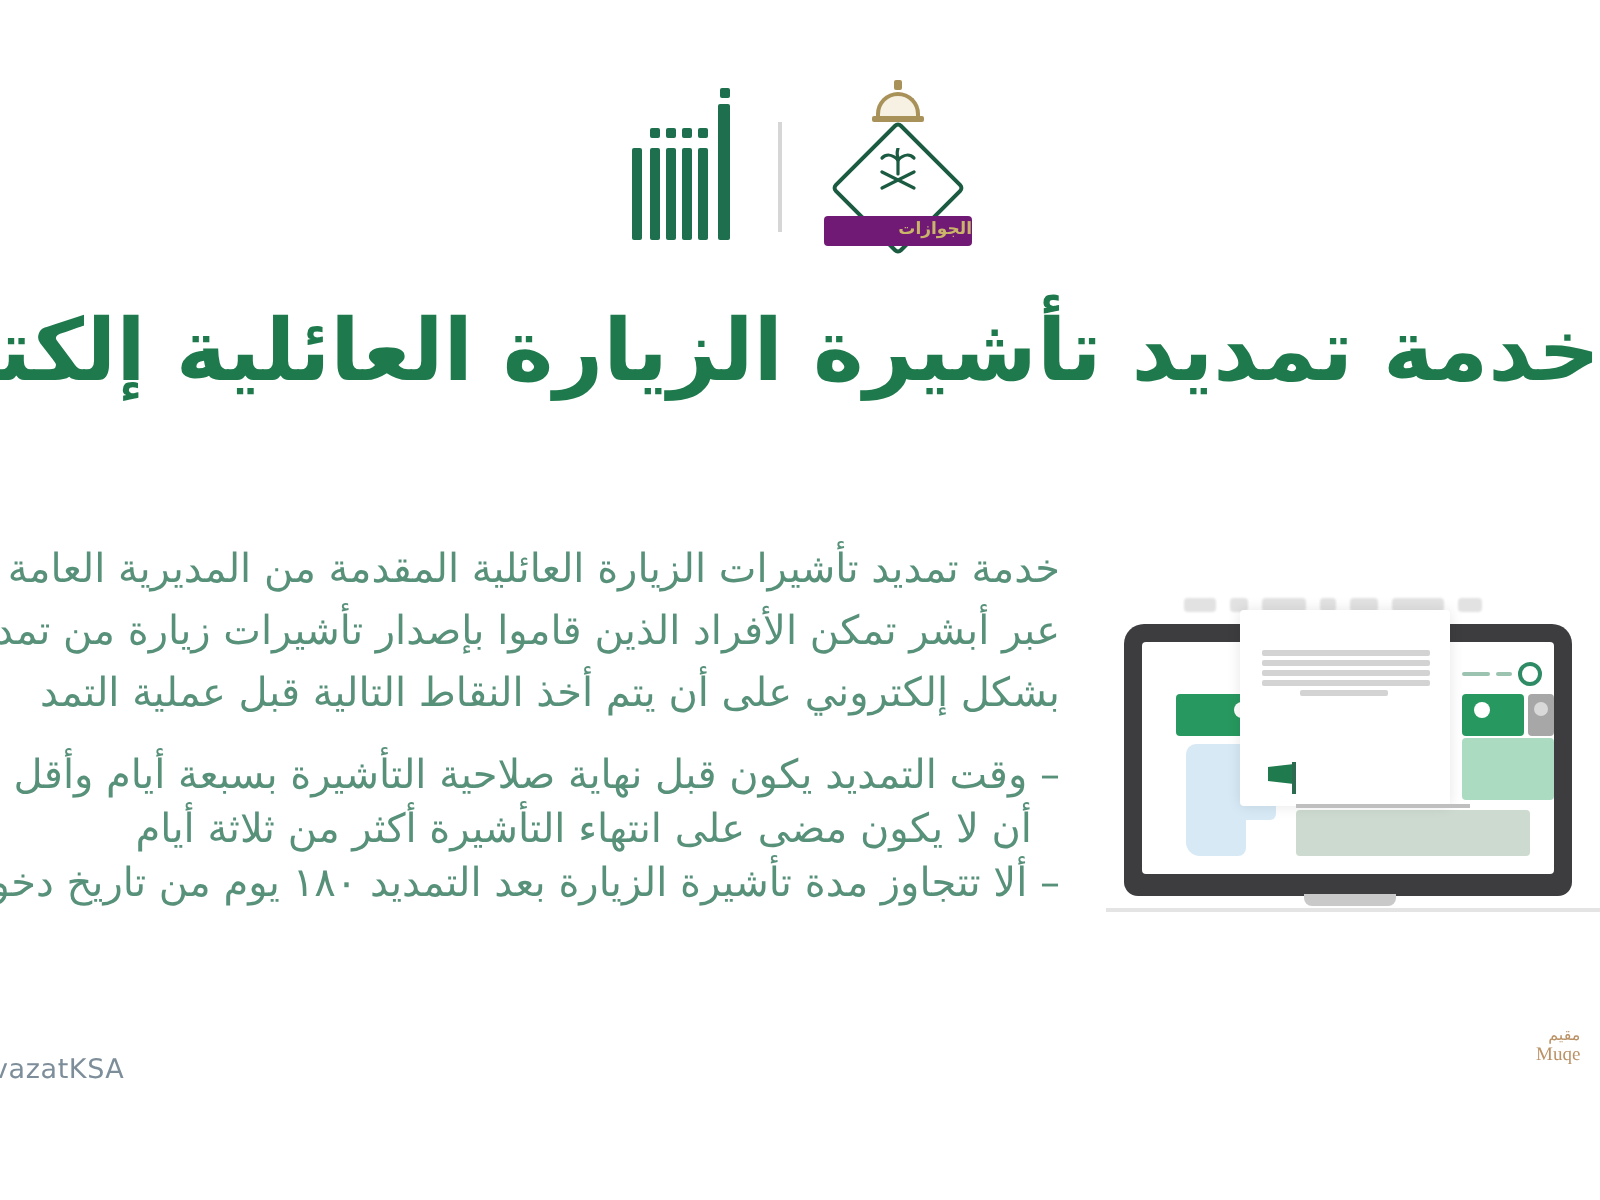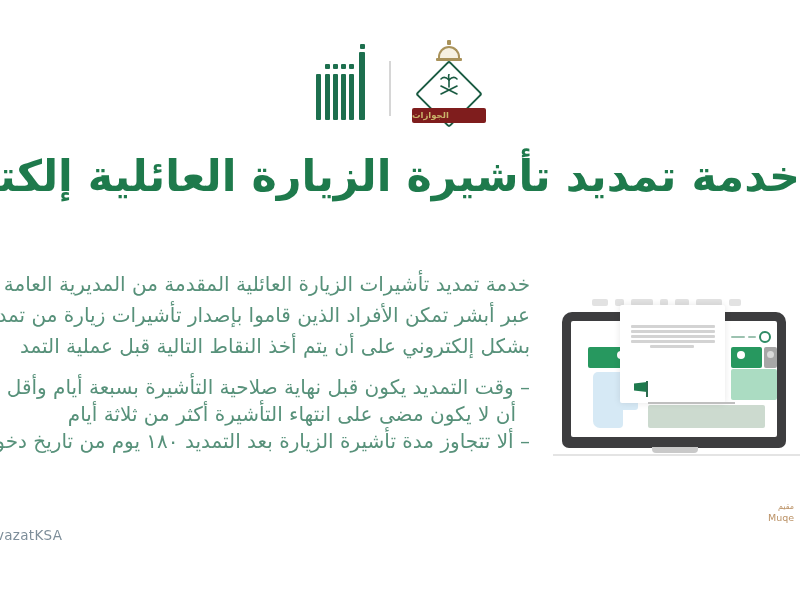--- a/index.html
+++ b/index.html
@@ -12,22 +12,22 @@
   .absher-logo{position:absolute;left:316px;top:44px;width:52px;height:78px;}
   .a-bar{position:absolute;background:#1d6f4e;border-radius:1px;}
   .a-dot{position:absolute;width:5px;height:5px;background:#1d6f4e;border-radius:1px;}
   .logo-divider{position:absolute;left:389px;top:61px;width:2px;height:55px;background:#d6d6d6;}
   .emblem{position:absolute;left:404px;top:40px;width:90px;height:92px;}
   .crown-dome{position:absolute;left:34px;top:6px;width:22px;height:13px;border:2px solid #a9925a;border-bottom:none;border-radius:11px 11px 0 0;background:#f6f1e2;}
   .crown-finial{position:absolute;left:43px;top:0;width:4px;height:5px;background:#a9925a;border-radius:1px;}
   .crown-base{position:absolute;left:32px;top:18px;width:26px;height:3px;background:#a9925a;border-radius:1px;}
   .diamond{position:absolute;left:21px;top:30px;width:48px;height:48px;border:2.5px solid #1a5b42;background:#ffffff;transform:rotate(45deg);border-radius:3px;}
   .palm{position:absolute;left:33px;top:34px;width:24px;height:26px;}
-  .banner{position:absolute;left:8px;top:68px;width:74px;height:15px;background:#7f1d1d;border-radius:2px;
-    color:#c9b46a;font-size:8.5px;line-height:15px;text-align:left;direction:rtl;font-weight:bold;z-index:2;}
+  .banner{position:absolute;left:8px;top:68px;width:74px;height:15px;background:#701a75;border-radius:2px;
+    color:#c9b46a;font-size:8.5px;line-height:15px;text-align:right;direction:rtl;font-weight:bold;z-index:2;}
   
   .title{position:absolute;left:0;right:0;top:140px;height:72px;text-align:center;direction:rtl;
     color:#1e7a4c;font-size:43px;font-weight:bold;line-height:72px;white-space:nowrap;}
   
   .intro{position:absolute;top:269px;right:270px;direction:rtl;text-align:right;color:#57917a;font-size:20px;}
   .intro .tline{white-space:nowrap;line-height:31px;height:31px;}
   .bullets{position:absolute;top:374px;right:270px;direction:rtl;text-align:right;color:#57917a;font-size:20px;}
   .bullets .tline{white-space:nowrap;line-height:27px;height:27px;}
   .bullets .indent{padding-right:14px;}
   
@@ -54,21 +54,21 @@
     clip-path:polygon(0 15%,100% 0,100% 100%,0 85%);}
   .flag-pole{position:absolute;left:646px;top:381px;width:2px;height:16px;background:#2c6b4f;z-index:4;}
   .mint-rect{position:absolute;left:731px;top:369px;width:46px;height:31px;background:#abdcc2;border-radius:2px;z-index:2;}
   .card-edge-line{position:absolute;left:648px;top:402px;width:87px;height:2px;background:#bfbfbf;z-index:3;}
   .sage-rect{position:absolute;left:648px;top:405px;width:117px;height:23px;background:#ccdacf;border-radius:2px;z-index:2;}
   
   .social{position:absolute;left:-4px;top:527px;color:#7d8e9a;font-size:13.5px;letter-spacing:0.3px;}
   .web-group{position:absolute;left:344px;top:528px;display:flex;align-items:center;gap:8px;}
   .globe-box{width:14px;height:14px;background:#1d6f4e;border-radius:3px;display:flex;align-items:center;justify-content:center;}
   .web-text{color:#9aa6ad;font-size:13.5px;letter-spacing:0.3px;}
-  .muqeem{position:absolute;left:768px;top:501px;color:#bb9266;line-height:11px;white-space:nowrap;}
+  .muqeem{position:absolute;left:768px;top:512px;color:#bb9266;line-height:11px;white-space:nowrap;font-family:Liberation Serif, serif;}
   .muqeem .ar{font-size:8px;direction:rtl;}
   .muqeem .en{font-size:9.5px;}
 </style>
 </head>
 <body>
 
 <div class="canvas">
 
   <div class="absher-logo">
     <div class="a-dot" style="left:44px;top:0;"></div>

